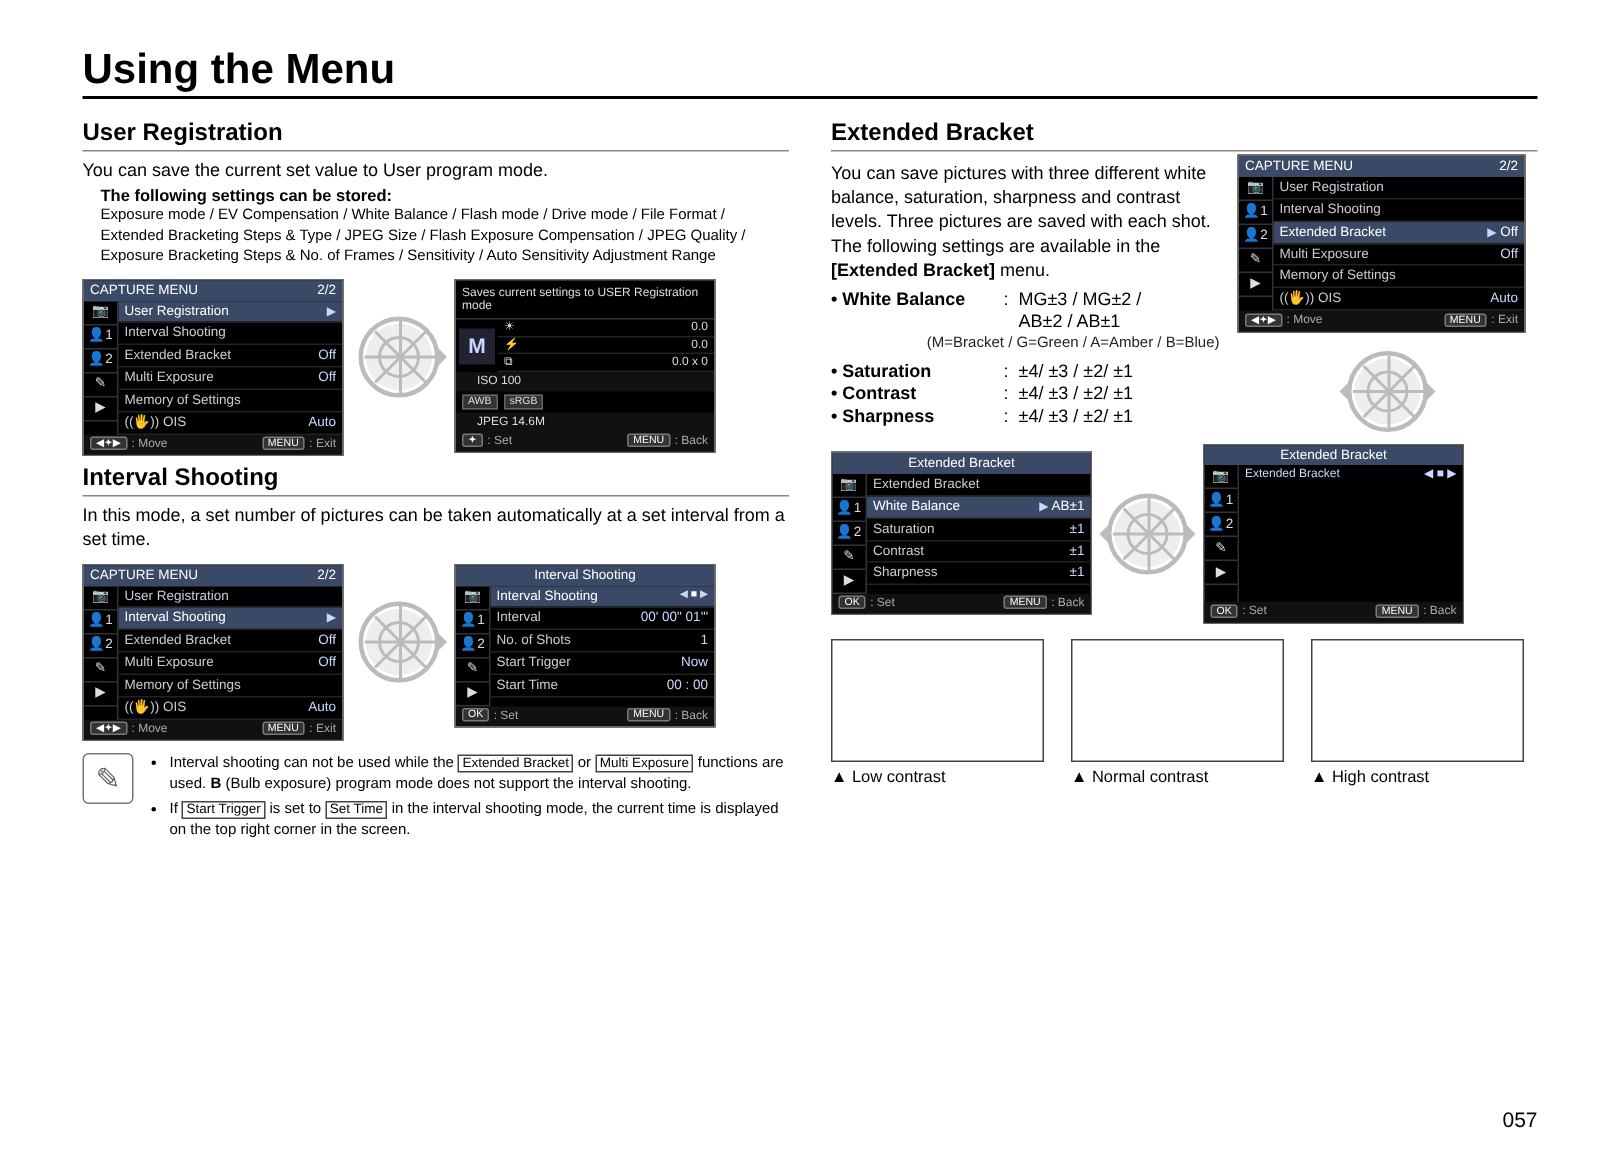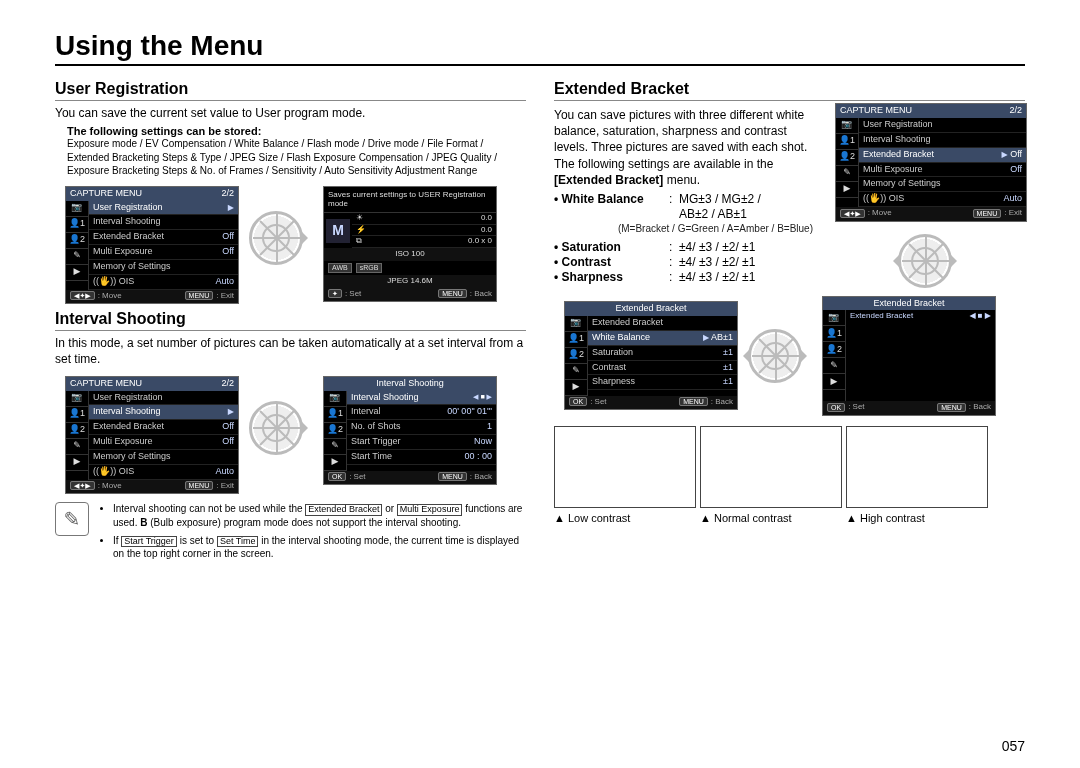--- a/index.html
+++ b/index.html
@@ -56,21 +56,21 @@
   .dial .s3{transform:rotate(90deg);} .dial .s4{transform:rotate(135deg);}
   .dial .s5{transform:rotate(180deg);} .dial .s6{transform:rotate(225deg);}
   .dial .s7{transform:rotate(270deg);} .dial .s8{transform:rotate(315deg);}
   .dial .arrow { position:absolute; width:0;height:0;border:6px solid transparent; }
   .dial .aR { right:-14px; top:50%; transform:translateY(-50%); border-left-color:#bbb; }
   .dial .aL { left:-14px; top:50%; transform:translateY(-50%); border-right-color:#bbb; }
 
   
   .menu {
     width: 172px; background:#000; color:#ccc; border:1px solid #666;
-    font-size: 9px; line-height: 1.1; margin-left: 10px;
+    font-size: 9px; line-height: 1.1;
   }
   .menu .titlebar {
     display:flex; justify-content:space-between; align-items:center;
     background:#3a4a66; color:#fff; padding:2px 4px; font-size:9px;
   }
   .menu .gridhead { display:flex; }
   .menu .tabcol {
     width: 22px; display:flex; flex-direction:column; border-right:1px solid #333;
   }
   .menu .tabcol .tc { height:15px; display:flex; align-items:center; justify-content:center; border-bottom:1px solid #333; color:#ddd; font-size:9px;}
@@ -92,32 +92,32 @@
     background:#000; width:172px; color:#ddd; font-size:9px; border:1px solid #666;
   }
   .menu.infobox .caption { font-size:8px; padding:3px 4px; color:#ddd; line-height:1.2; }
   .menu.infobox .mrow { display:flex; align-items:center; border-top:1px solid #333;}
   .menu.infobox .mbig {
     width:24px;height:24px; background:#223; color:#c9d8ff; display:flex;align-items:center;justify-content:center;
     font-size:14px; font-weight:bold; margin:2px;
   }
   .menu.infobox .slist { flex:1; }
   .menu.infobox .sline { display:flex; justify-content:space-between; padding:1px 4px; border-bottom:1px solid #222; font-size:8px;}
-  .menu.infobox .iso { padding:2px 14px; background:#111; font-size:8px;text-align:center;}
+  .menu.infobox .iso { padding:2px 14px; background:#111; font-size:8px;}
   .menu.infobox .tags { display:flex; gap:4px; padding:2px 4px; }
   .menu.infobox .tag { background:#333; border:1px solid #666; padding:0 3px; font-size:7px; }
 
   .kv { display:flex; margin:1px 0; font-size:12px; }
   .kv .k { width:115px; }
   .kv .k.b { font-weight:bold; }
   .kv .c { width:10px; }
   .kv .v { flex:1; }
   .subnote { font-size:10px; color:#222; margin:2px 0 6px 0; }
 
-  .tripics { display:flex; gap:4px; margin-top:10px; }
+  .tripics { display:flex; gap:18px; margin-top:10px; }
   .tripics .pic { width:140px; height:80px; border:1px solid #444; background:#fff; }
   .tripics .cap { font-size:11px; margin-top:4px; }
   .tripics .cap::before { content:"▲ "; }
 
   .note-row { display:flex; gap:10px; margin-top:8px; align-items:flex-start; }
   .note-icon {
     width:32px;height:32px; border:1px solid #777; border-radius:4px;
     display:flex; align-items:center; justify-content:center; color:#666; font-size:20px; flex:none;
   }
   .note-body { font-size:10px; line-height:1.35; }

